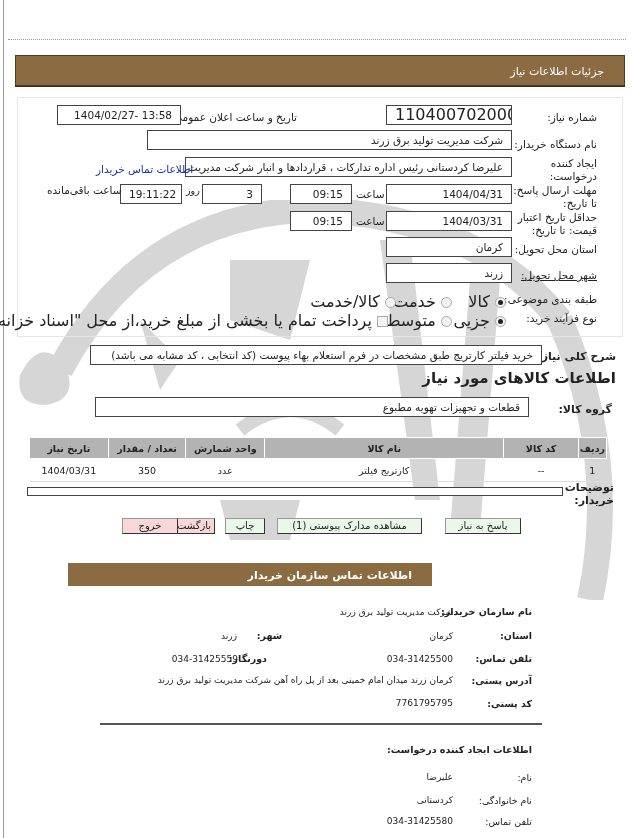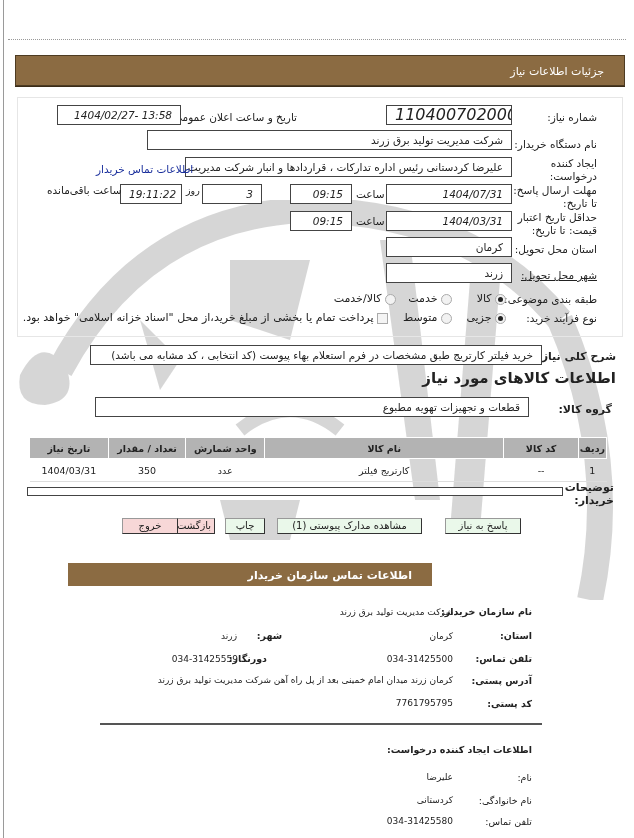--- a/index.html
+++ b/index.html
@@ -7,26 +7,26 @@
          font-family:"DejaVu Sans", sans-serif; font-size:10px; color:#222; direction:rtl; }
   .left-rule { position:absolute; left:3px; top:0; width:1px; height:838px; background:#9a9a9a; }
   .dotted { position:absolute; left:8px; right:8px; top:39px; border-top:1px dotted #999; }
   .watermark { position:absolute; left:0; top:200px; width:634px; height:400px; pointer-events:none; opacity:0.35; }
   .hdr { position:absolute; background:#8b6b42; color:#fff; border:1px solid #4d3b22; box-shadow:0 1px 0 #3a2c18; }
   .hdr span { position:absolute; right:20px; top:50%; transform:translateY(-50%); font-size:11px; }
   .panel { position:absolute; left:17px; top:97px; width:604px; height:238px; border:1px solid #e6e6e6; }
   .lbl { position:absolute; font-size:10.5px; color:#222; text-align:right; line-height:13px; }
   .box { position:absolute; border:1px solid #444; background:#fff; height:20px; box-sizing:border-box;
          font-size:10.5px; line-height:18px; padding:0 8px; white-space:nowrap; overflow:hidden; }
-  .box.ltr { direction:ltr; text-align:right;font-style:italic; }
+  .box.ltr { direction:ltr; text-align:right; }
   .link { position:absolute; color:#1a2f9c; font-size:10.5px; }
   .radio { display:inline-block; width:9px; height:9px; border-radius:50%; border:1px solid #aaa; background:#f2f2f2; vertical-align:middle; position:relative; }
   .radio.on::after { content:""; position:absolute; left:2px; top:2px; width:5px; height:5px; border-radius:50%; background:#222; }
   .chk { display:inline-block; width:9px; height:9px; border:1px solid #aaa; background:#f4f4f4; vertical-align:middle; }
-  .opt { position:absolute; font-size:11px; white-space:nowrap; }
+  .opt { position:absolute; font-size:16px; white-space:nowrap; }
   .b { font-weight:bold; }
   table.items { position:absolute; left:29px; top:437px; width:578px; border-collapse:collapse; font-size:9.5px; }
   table.items th { background:#b3b3b3; color:#222; font-weight:bold; height:18px; border:1px solid #fff; }
   table.items td { text-align:center; height:20px; border-bottom:1px solid #ddd; }
   .btn { position:absolute; height:16px; box-sizing:border-box; border:1px solid #333; border-top-color:#999; border-left-color:#999;
          font-size:10px; text-align:center; line-height:14px; }
   .btn.green { background:#eaf8ea; }
   .btn.red { background:#f7d7d7; }
   .ci-lbl { position:absolute; font-size:9.5px; font-weight:bold; }
   .ci-val { position:absolute; font-size:9px; }
@@ -62,21 +62,21 @@
 <div class="box ltr" style="left:57px; top:105px; width:124px;">1404/02/27- 13:58</div>
 
 <div class="lbl" style="right:37px; top:138px;">نام دستگاه خریدار:</div>
 <div class="box" style="left:147px; top:130px; width:365px;">شرکت مدیریت تولید برق زرند</div>
 
 <div class="lbl" style="right:37px; top:157px; width:80px;">ایجاد کننده درخواست:</div>
 <div class="box" style="left:185px; top:157px; width:327px; padding-left:2px;">علیرضا کردستانی رئیس اداره تدارکات ، قراردادها و انبار شرکت مدیریت تولید برق زرند</div>
 <div class="link" style="left:96px; top:163px;">اطلاعات تماس خریدار</div>
 
 <div class="lbl" style="right:37px; top:184px; width:90px;">مهلت ارسال پاسخ: تا تاریخ:</div>
-<div class="box ltr" style="left:386px; top:184px; width:126px;">1404/07/31</div>
+<div class="box ltr" style="left:386px; top:184px; width:126px;">1404/04/31</div>
 <div class="lbl" style="left:356px; top:188px;">ساعت</div>
 <div class="box ltr" style="left:290px; top:184px; width:62px;">09:15</div>
 <div class="box ltr" style="left:202px; top:184px; width:60px;">3</div>
 <div class="lbl" style="left:186px; top:184px; font-size:9.5px;">روز</div>
 <div class="box ltr" style="left:120px; top:184px; width:62px;">19:11:22</div>
 <div class="lbl" style="left:47px; top:184px;">ساعت باقی‌مانده</div>
 
 <div class="lbl" style="right:37px; top:211px; width:88px;">حداقل تاریخ اعتبار قیمت: تا تاریخ:</div>
 <div class="box ltr" style="left:386px; top:211px; width:126px;">1404/03/31</div>
 <div class="lbl" style="left:356px; top:215px;">ساعت</div>

